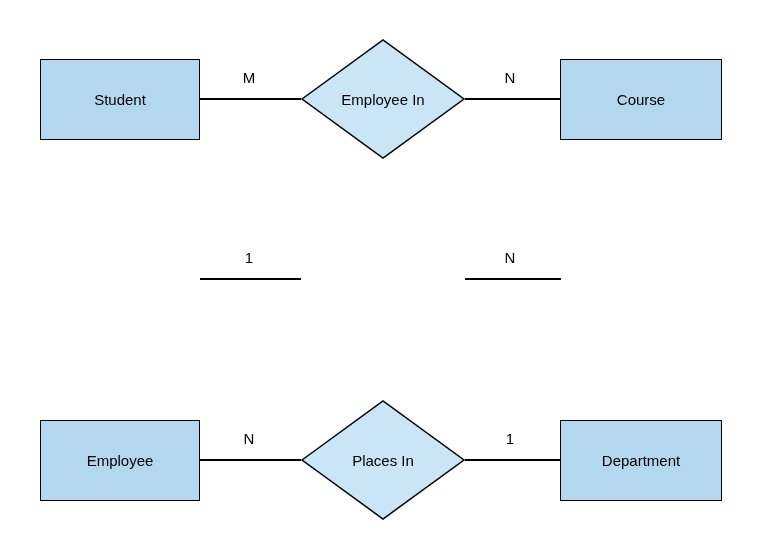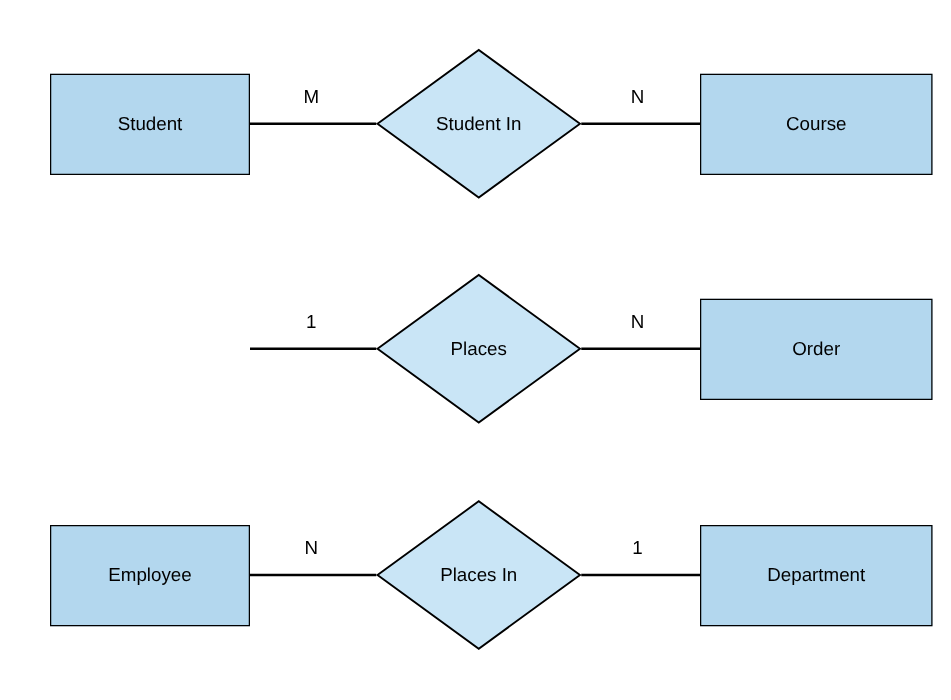--- a/index.html
+++ b/index.html
@@ -23,21 +23,21 @@
   .row.r2{top:399px}
   .entity{
     position:absolute;top:21px;width:160px;height:81px;
     background:var(--entity-fill);
     border:1.5px solid var(--stroke);
     box-sizing:border-box;
     display:flex;align-items:center;justify-content:center;
     font-size:15px;line-height:1;
   }
   .entity.left{left:40px;}
-  .entity.right{left:560px;width:186px;}
+  .entity.right{left:560px;width:162px;}
   .link{position:absolute;top:60px;height:1.5px;background:var(--stroke);}
   .link.l{left:200px;width:101px;}
   .link.r{left:465px;width:96px;}
   .card{
     position:absolute;top:31px;width:40px;
     text-align:center;font-size:15px;line-height:17px;
   }
   .card.l{left:229px;}
   .card.r{left:490px;}
   .diamond{position:absolute;left:300px;top:0;width:166px;height:122px;}
@@ -57,43 +57,34 @@
   <div class="row r0">
     <div class="entity left">
       <span>Student</span>
     </div>
     <div class="link l"></div>
     <div class="card l">M</div>
     <div class="diamond">
       <svg viewBox="0 0 166 122">
         <polygon points="2,61 83,2 164,61 83,120"></polygon>
       </svg>
-      <span class="dlabel">Student In</span>
+      <span class="dlabel">Employee In</span>
     </div>
     <div class="card r">N</div>
     <div class="link r"></div>
     <div class="entity right">
       <span>Course</span>
     </div>
   </div>
 
   <div class="row r1">
     <div class="link l"></div>
     <div class="card l">1</div>
-    <div class="diamond">
-      <svg viewBox="0 0 166 122">
-        <polygon points="2,61 83,2 164,61 83,120"></polygon>
-      </svg>
-      <span class="dlabel">Places</span>
-    </div>
     <div class="card r">N</div>
     <div class="link r"></div>
-    <div class="entity right">
-      <span>Order</span>
-    </div>
   </div>
 
   <div class="row r2">
     <div class="entity left">
       <span>Employee</span>
     </div>
     <div class="link l"></div>
     <div class="card l">N</div>
     <div class="diamond">
       <svg viewBox="0 0 166 122">

